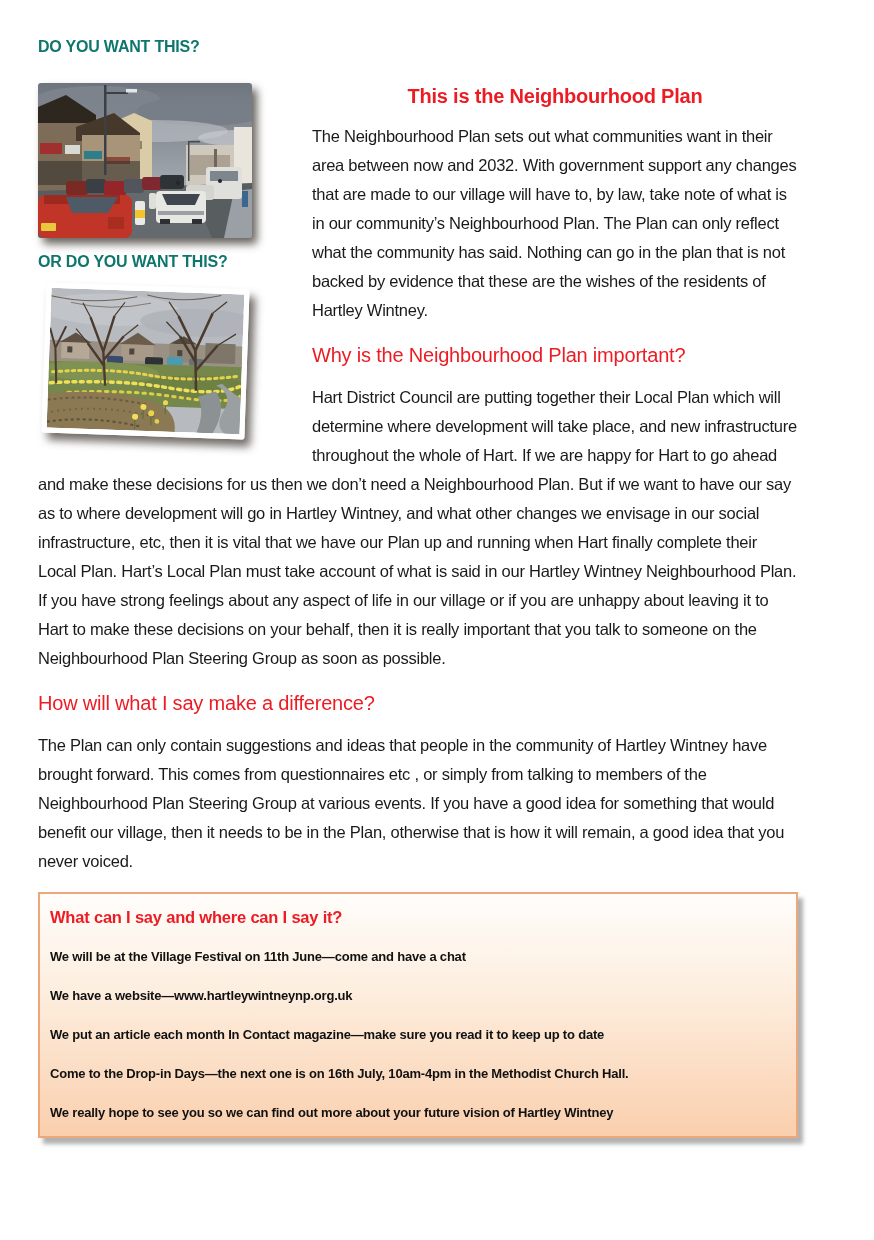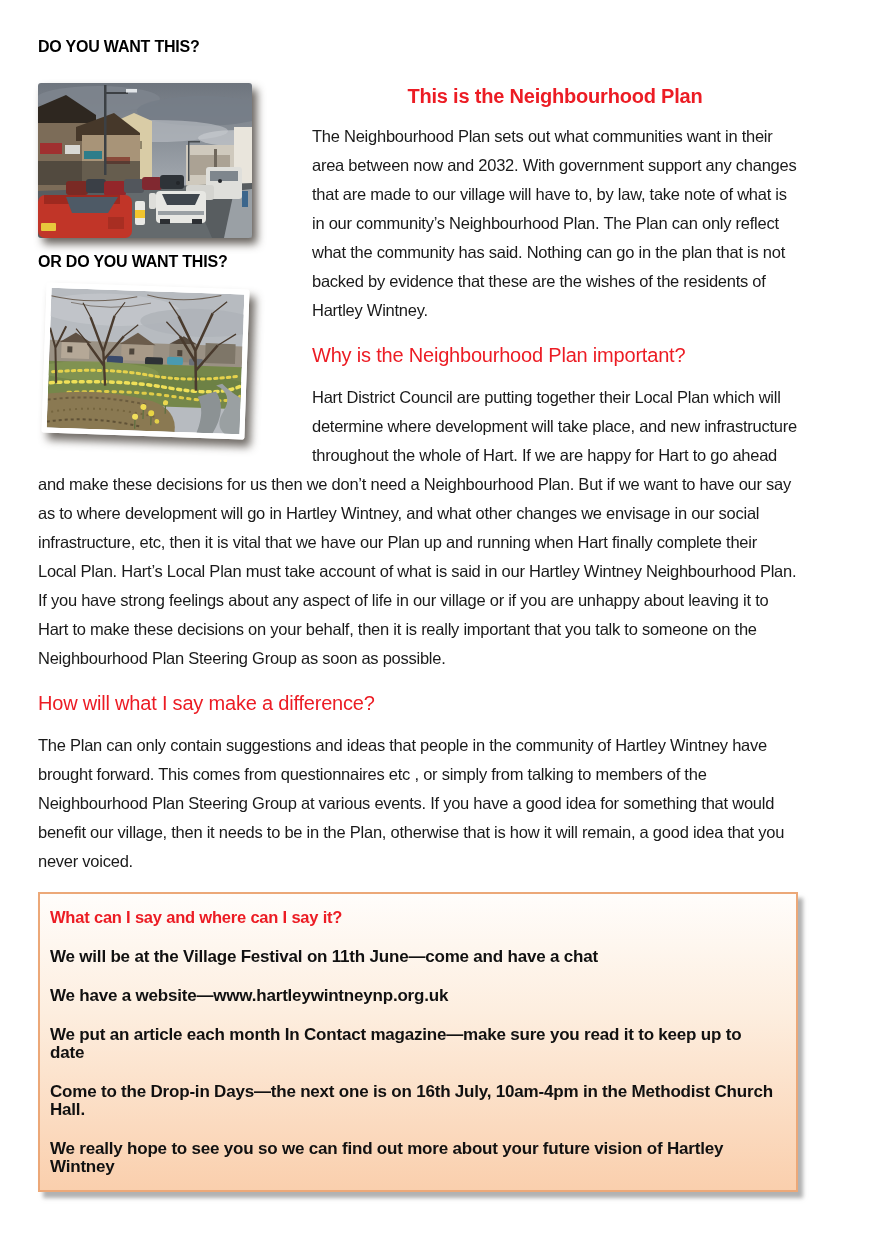--- a/index.html
+++ b/index.html
@@ -9,21 +9,21 @@
     background:#ffffff;
     box-sizing:border-box;
     padding:38px 76px 0 38px;
     font-family:"Liberation Sans","DejaVu Sans",sans-serif;
     color:#1a1a1a;
     overflow:hidden;
   }
   
   .media-col{float:left;width:252px;margin:0 22px 10px 0;height:417px;}
   .photo-caption{
-    color:#000000;font-weight:700;font-size:16px;line-height:18px;
+    color:#0f766e;font-weight:700;font-size:16px;line-height:18px;
     letter-spacing:-0.2px;margin:0 0 27px 0;
   }
   .photo-caption.second{margin:15px 0 15px 0;}
   .photo-frame{
     width:214px;height:155px;display:block;
     box-shadow:5px 6px 9px rgba(55,48,42,0.75);
     border-radius:3px;overflow:hidden;
   }
   .photo-frame.tilted{
     width:193px;height:140px;margin-left:6px;
@@ -54,21 +54,21 @@
     border:2px solid #ECA878;
     background:linear-gradient(180deg,#FFFDFB 0%,#FDEEDF 40%,#FACFAD 100%);
     box-shadow:5px 6px 4px rgba(125,125,125,0.6);
     padding:12px 22px 14px 10px;
   }
   .info-box-heading{
     color:#EC1C24;font-weight:700;font-size:16.5px;line-height:19px;
     margin:2px 0 8px 0;letter-spacing:-0.2px;
   }
   .info-line{
-    color:#111111;font-weight:700;font-size:17px;line-height:18px;
+    color:#111111;font-weight:700;font-size:13px;line-height:18px;
     margin:21px 0 0 0;letter-spacing:-0.2px;
   }
   .info-closing{
     color:#F5332B;font-weight:700;font-size:23px;line-height:27px;
     text-align:center;margin:18px 0 6px 0;letter-spacing:-0.3px;
   }
 </style>
 </head>
 <body>
 

